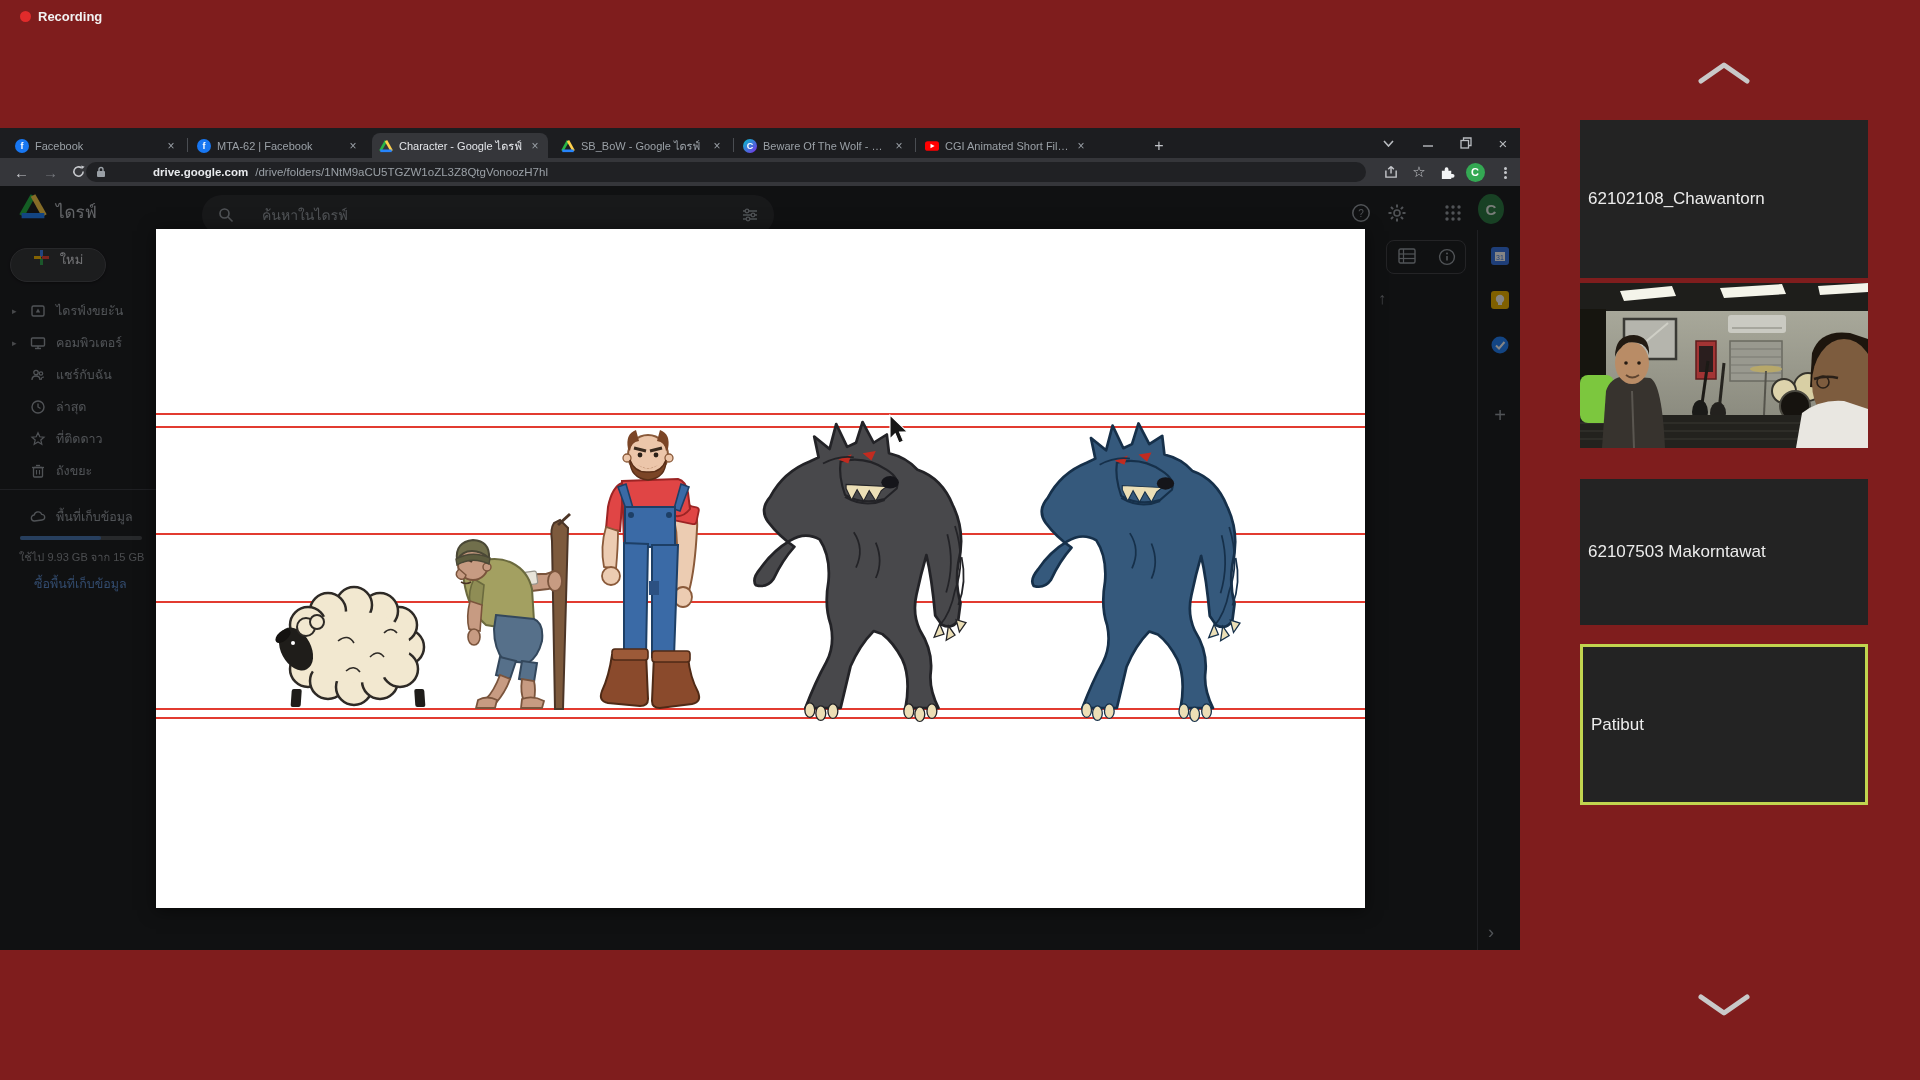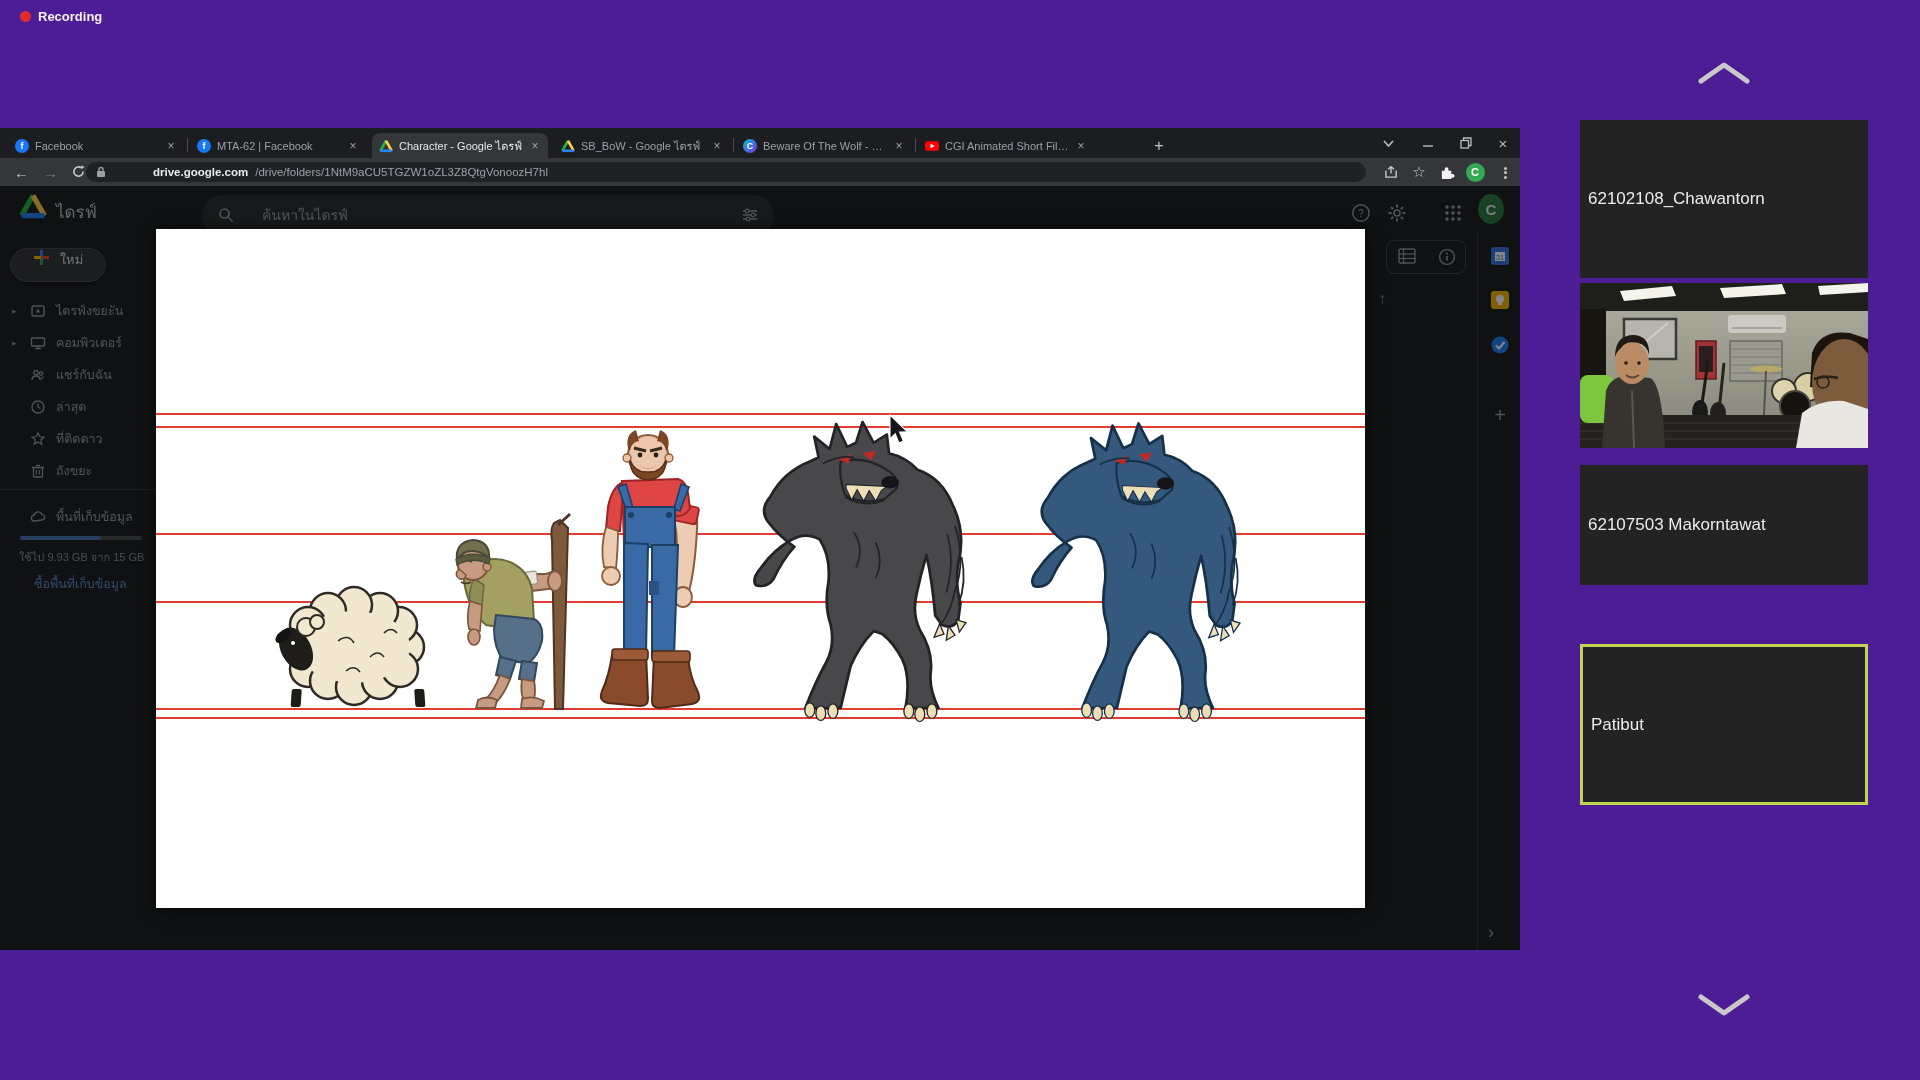--- a/index.html
+++ b/index.html
@@ -1,17 +1,17 @@
 <!DOCTYPE html>
 <html><head>
 <meta charset="utf-8">
 <style>
   html,body{margin:0;padding:0;background:#0b0b0b;}
   *{box-sizing:border-box;font-family:"Liberation Sans","DejaVu Sans",sans-serif;}
-  #stage{position:relative;width:1920px;height:1080px;background:#4c1d95;overflow:hidden;}
+  #stage{position:relative;width:1920px;height:1080px;background:#7f1d1d;overflow:hidden;}
   .abs{position:absolute;}
 
   
   #rec{left:20px;top:9px;display:flex;align-items:center;gap:7px;}
   #rec .dot{width:11px;height:11px;border-radius:50%;background:#e02b2b;}
   #rec .lbl{color:#f2f2f2;font-size:13px;font-weight:bold;}
 
   
   #browser{left:0;top:128px;width:1520px;height:822px;background:#202124;}
   #tabbar{position:absolute;left:0;top:0;width:100%;height:30px;background:#1c1d20;}
@@ -589,21 +589,21 @@
       <path d="M46,92 Q52,97 59,92" fill="none" stroke="#5e4430" stroke-width="1.8"></path>
       <line x1="52" y1="108" x2="54" y2="165" stroke="#5a5650" stroke-width="2"></line>
       <path d="M232,70 Q240,46 270,50 L288,56 L288,110 L230,104 Z" fill="#1d150d"></path>
       <ellipse cx="264" cy="100" rx="32" ry="44" fill="#7d5c3e"></ellipse>
       <path d="M234,96 Q246,92 258,95" fill="none" stroke="#2a2018" stroke-width="2.5"></path>
       <circle cx="243" cy="99" r="6" fill="none" stroke="#2a2018" stroke-width="1.6"></circle>
       <path d="M222,130 Q240,116 264,118 L288,126 L288,165 L216,165 Z" fill="#e9e7e1"></path>
     </svg>
   </div>
 
-  <div class="ptile" style="top:465px;height:120px">
+  <div class="ptile" style="top:479px;height:146px">
     <span class="pname">62107503 Makorntawat</span>
   </div>
 
   <div class="ptile speaking" style="top:620px;height:161px">
     <span class="pname">Patibut</span>
   </div>
 
 
   <div class="panelchev" style="top:992px">
     <svg width="52" height="22" viewBox="0 0 52 22">

